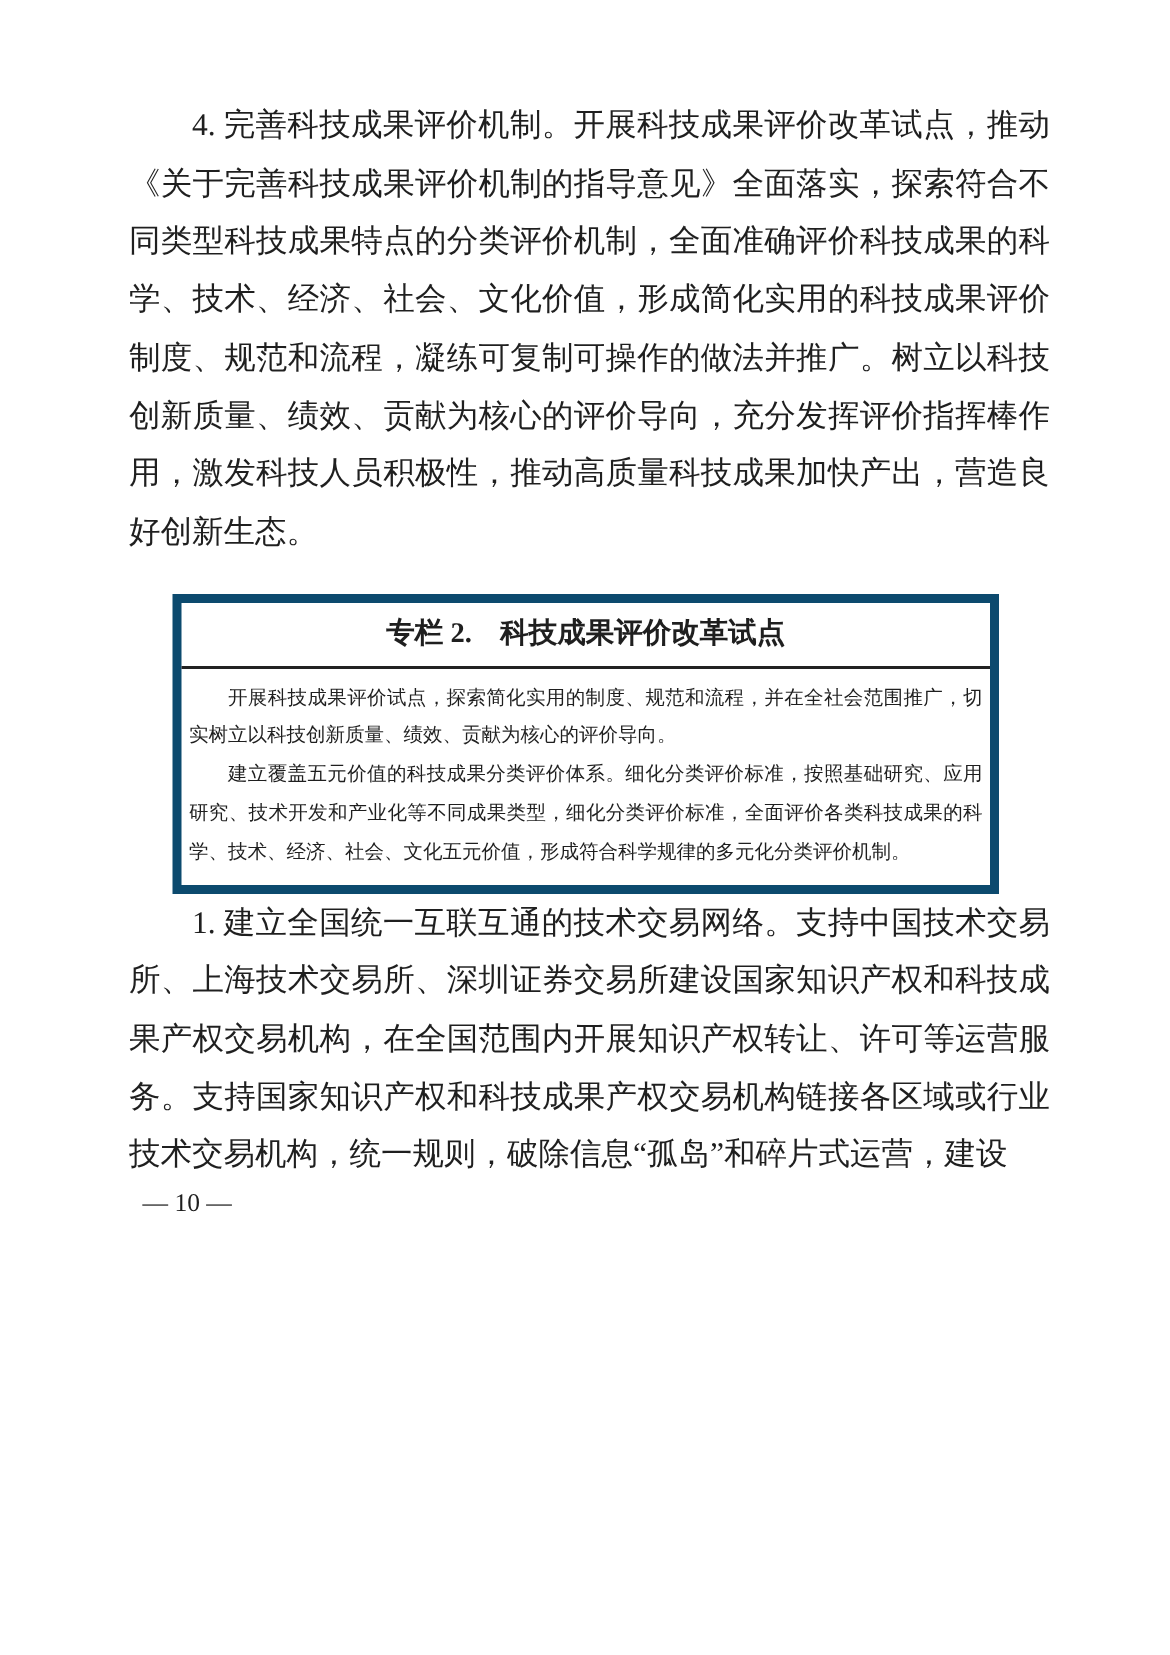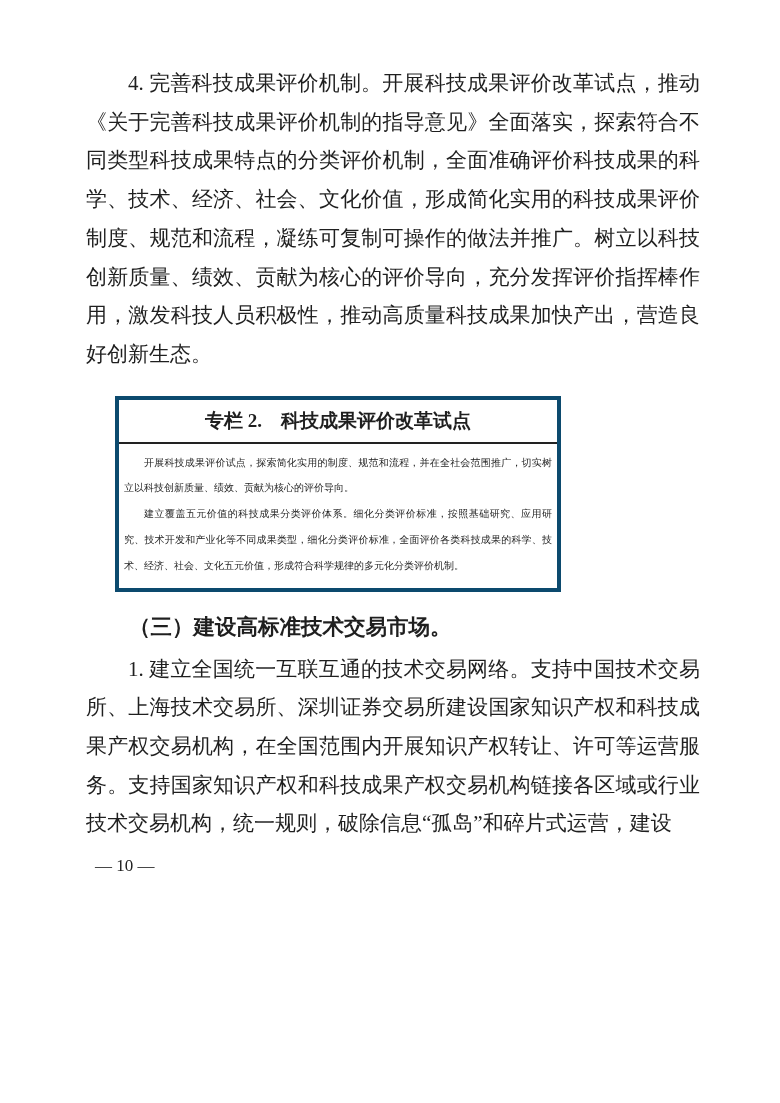--- a/index.html
+++ b/index.html
@@ -22,55 +22,55 @@
   }
   .body-para {
     margin: 0;
     font-size: 21px;
     line-height: 38.7px;
     text-align: justify;
     text-indent: 2em;
   }
   .callout-box {
     box-sizing: border-box;
-    width: 446px;
+    width: 551px;
     margin: 22px 0 0 29px;
-    border: 4px solid #0c4a6e;
+    border: 6px solid #0c4a6e;
   }
   .box-title {
     height: 42px;
     line-height: 42px;
     text-align: center;
     font-size: 19px;
     font-weight: bold;
     border-bottom: 2px solid #222222;
     white-space: pre;
   }
   .box-body {
     padding: 6px 5px 9px 5px;
   }
   .box-para {
     margin: 0;
-    font-size: 10px;
+    font-size: 13px;
     line-height: 25.8px;
     text-align: justify;
     text-indent: 2em;
   }
   .section-heading {
     margin: 16px 0 4px 0;
     font-size: 21.5px;
     font-weight: bold;
     line-height: 38px;
     text-indent: 2em;
   }
   .para-2 {
     margin-top: 0;
   }
   .page-footer {
-    margin-top: 12px;
+    margin-top: 2px;
     padding-left: 9px;
     font-size: 17px;
     line-height: 22px;
     white-space: pre;
   }
 </style>
 </head>
 <body>
 
 <div class="page">
@@ -78,19 +78,18 @@
   <p class="body-para">4. 完善科技成果评价机制。开展科技成果评价改革试点，推动《关于完善科技成果评价机制的指导意见》全面落实，探索符合不同类型科技成果特点的分类评价机制，全面准确评价科技成果的科学、技术、经济、社会、文化价值，形成简化实用的科技成果评价制度、规范和流程，凝练可复制可操作的做法并推广。树立以科技创新质量、绩效、贡献为核心的评价导向，充分发挥评价指挥棒作用，激发科技人员积极性，推动高质量科技成果加快产出，营造良好创新生态。</p>
 
   <div class="callout-box">
     <div class="box-title">专栏 2.　科技成果评价改革试点</div>
     <div class="box-body">
       <p class="box-para">开展科技成果评价试点，探索简化实用的制度、规范和流程，并在全社会范围推广，切实树立以科技创新质量、绩效、贡献为核心的评价导向。</p>
       <p class="box-para">建立覆盖五元价值的科技成果分类评价体系。细化分类评价标准，按照基础研究、应用研究、技术开发和产业化等不同成果类型，细化分类评价标准，全面评价各类科技成果的科学、技术、经济、社会、文化五元价值，形成符合科学规律的多元化分类评价机制。</p>
     </div>
   </div>
 
-  <p class="section-heading">（三）建设高标准技术交易市场。</p>
 
   <p class="body-para para-2">1. 建立全国统一互联互通的技术交易网络。支持中国技术交易所、上海技术交易所、深圳证券交易所建设国家知识产权和科技成果产权交易机构，在全国范围内开展知识产权转让、许可等运营服务。支持国家知识产权和科技成果产权交易机构链接各区域或行业技术交易机构，统一规则，破除信息“孤岛”和碎片式运营，建设</p>
 
   <div class="page-footer">— 10 —</div>
 
 </div>
 
 </body></html>

